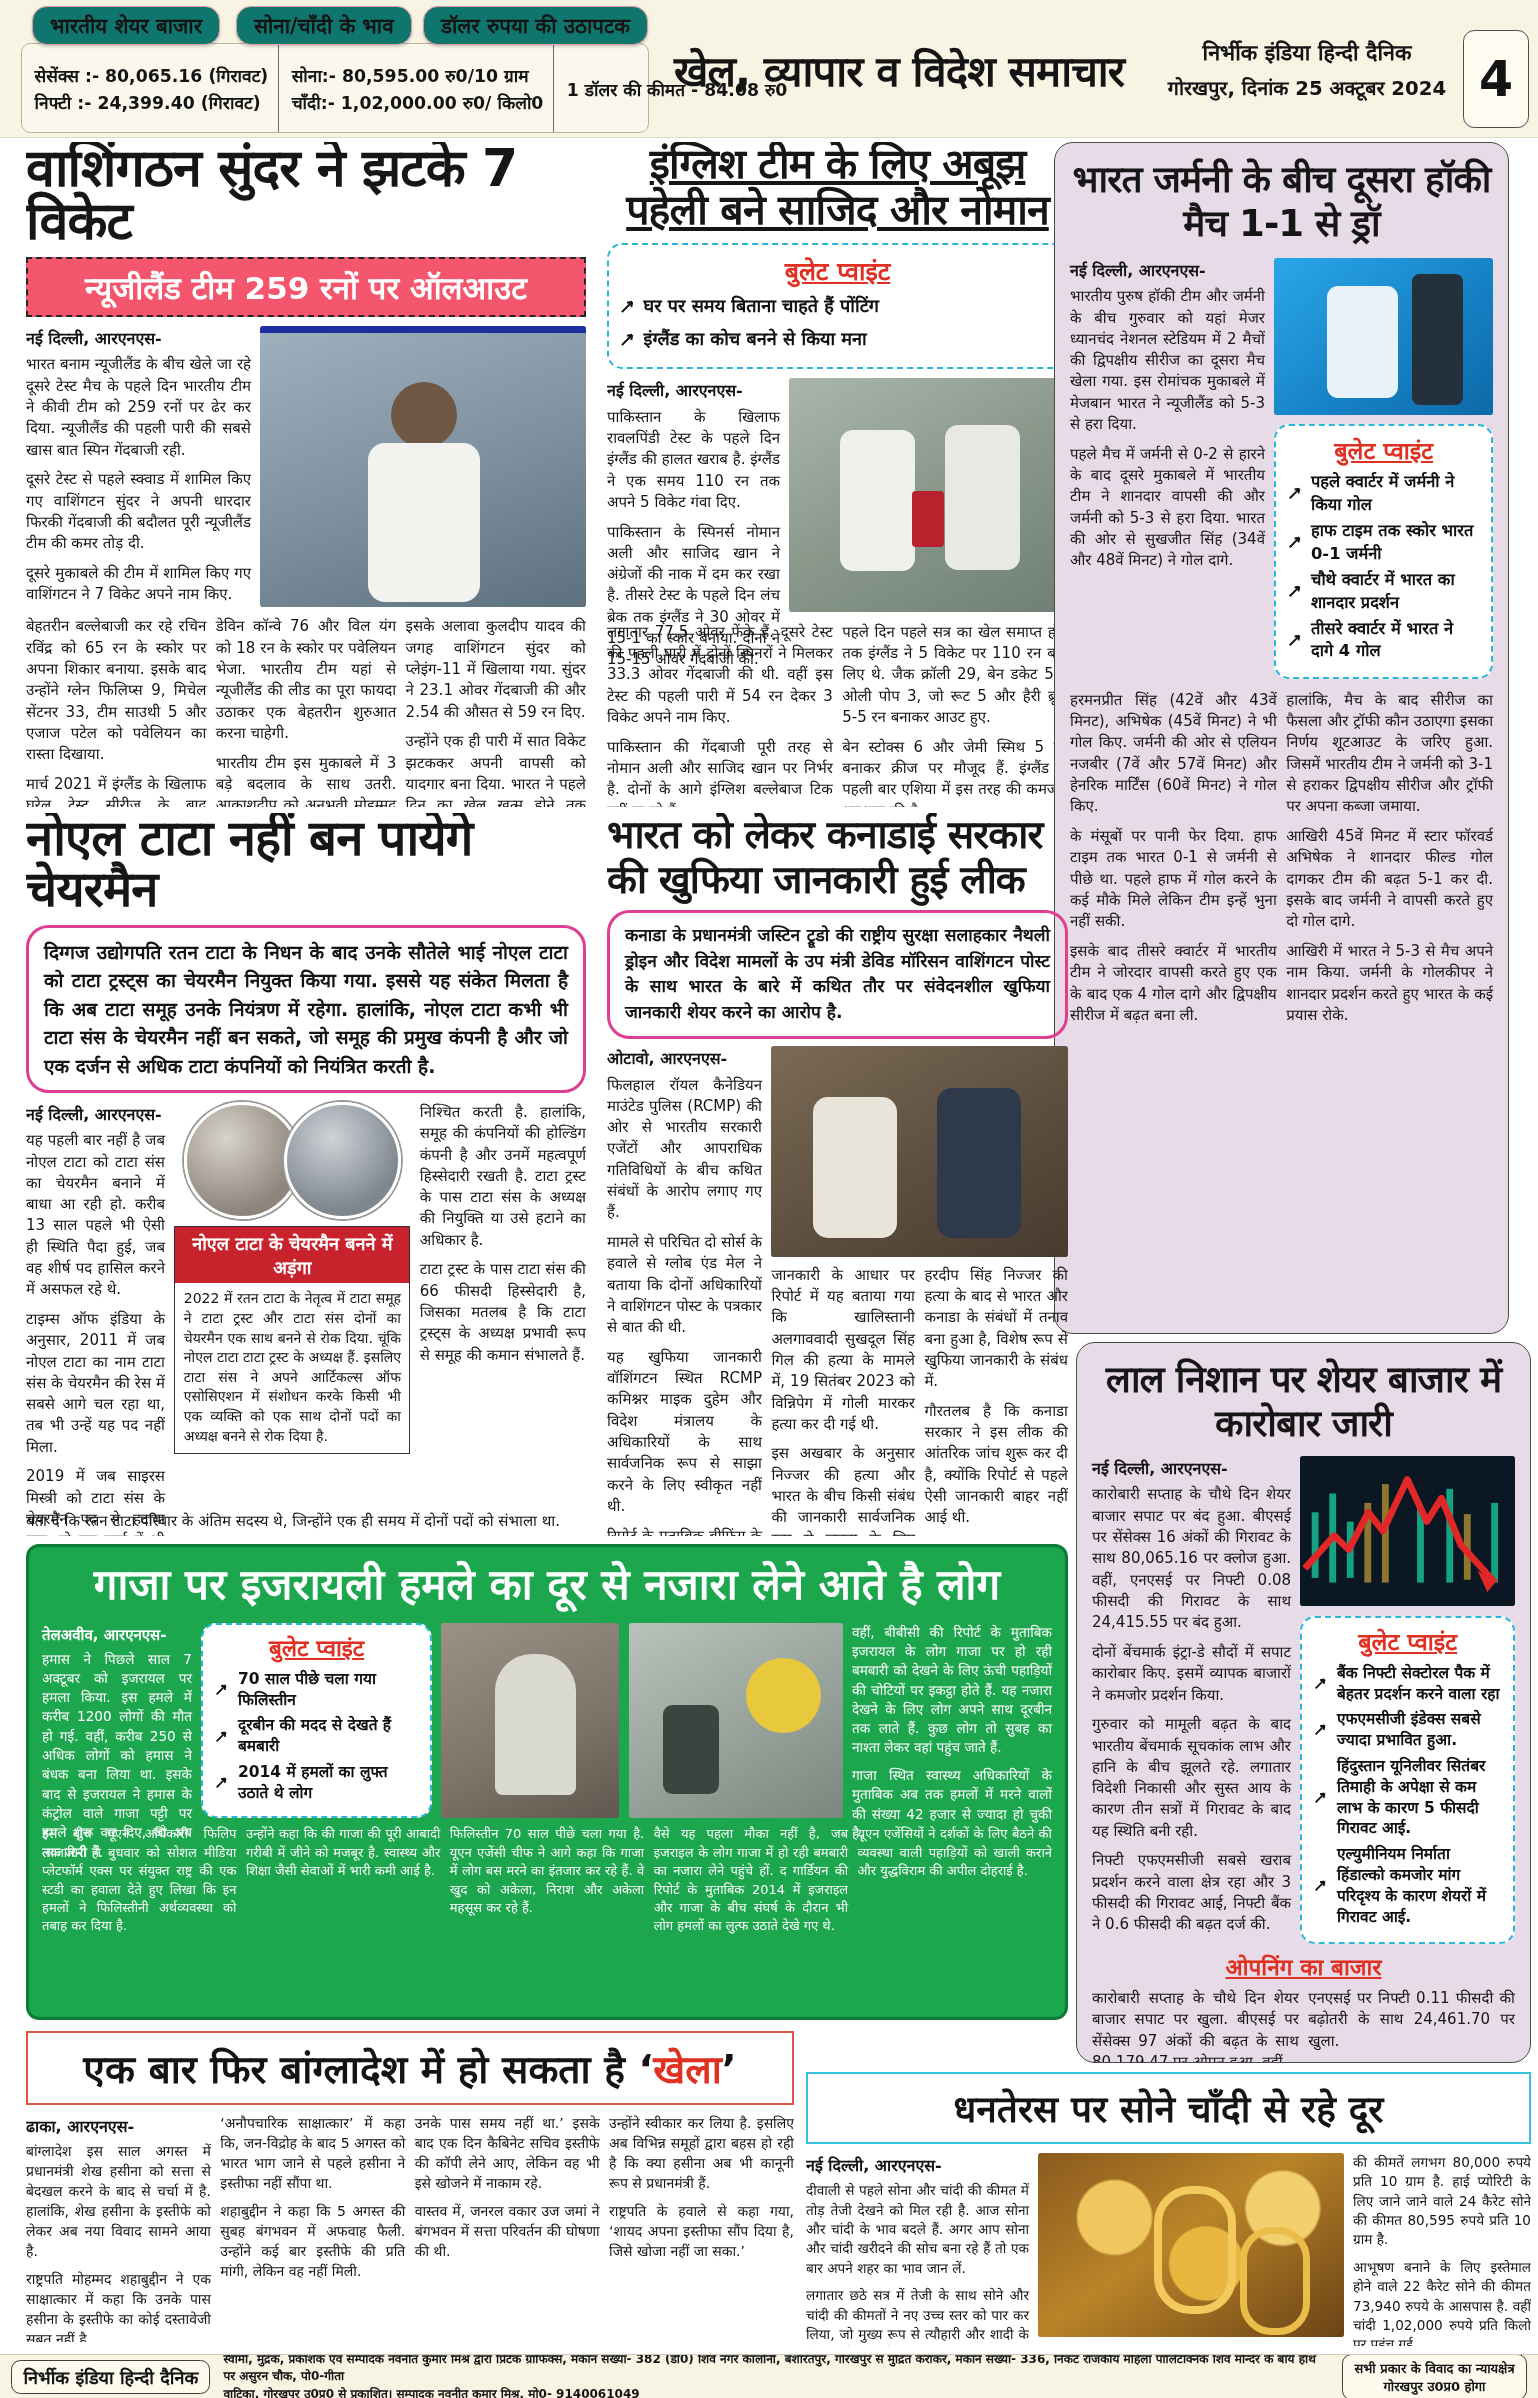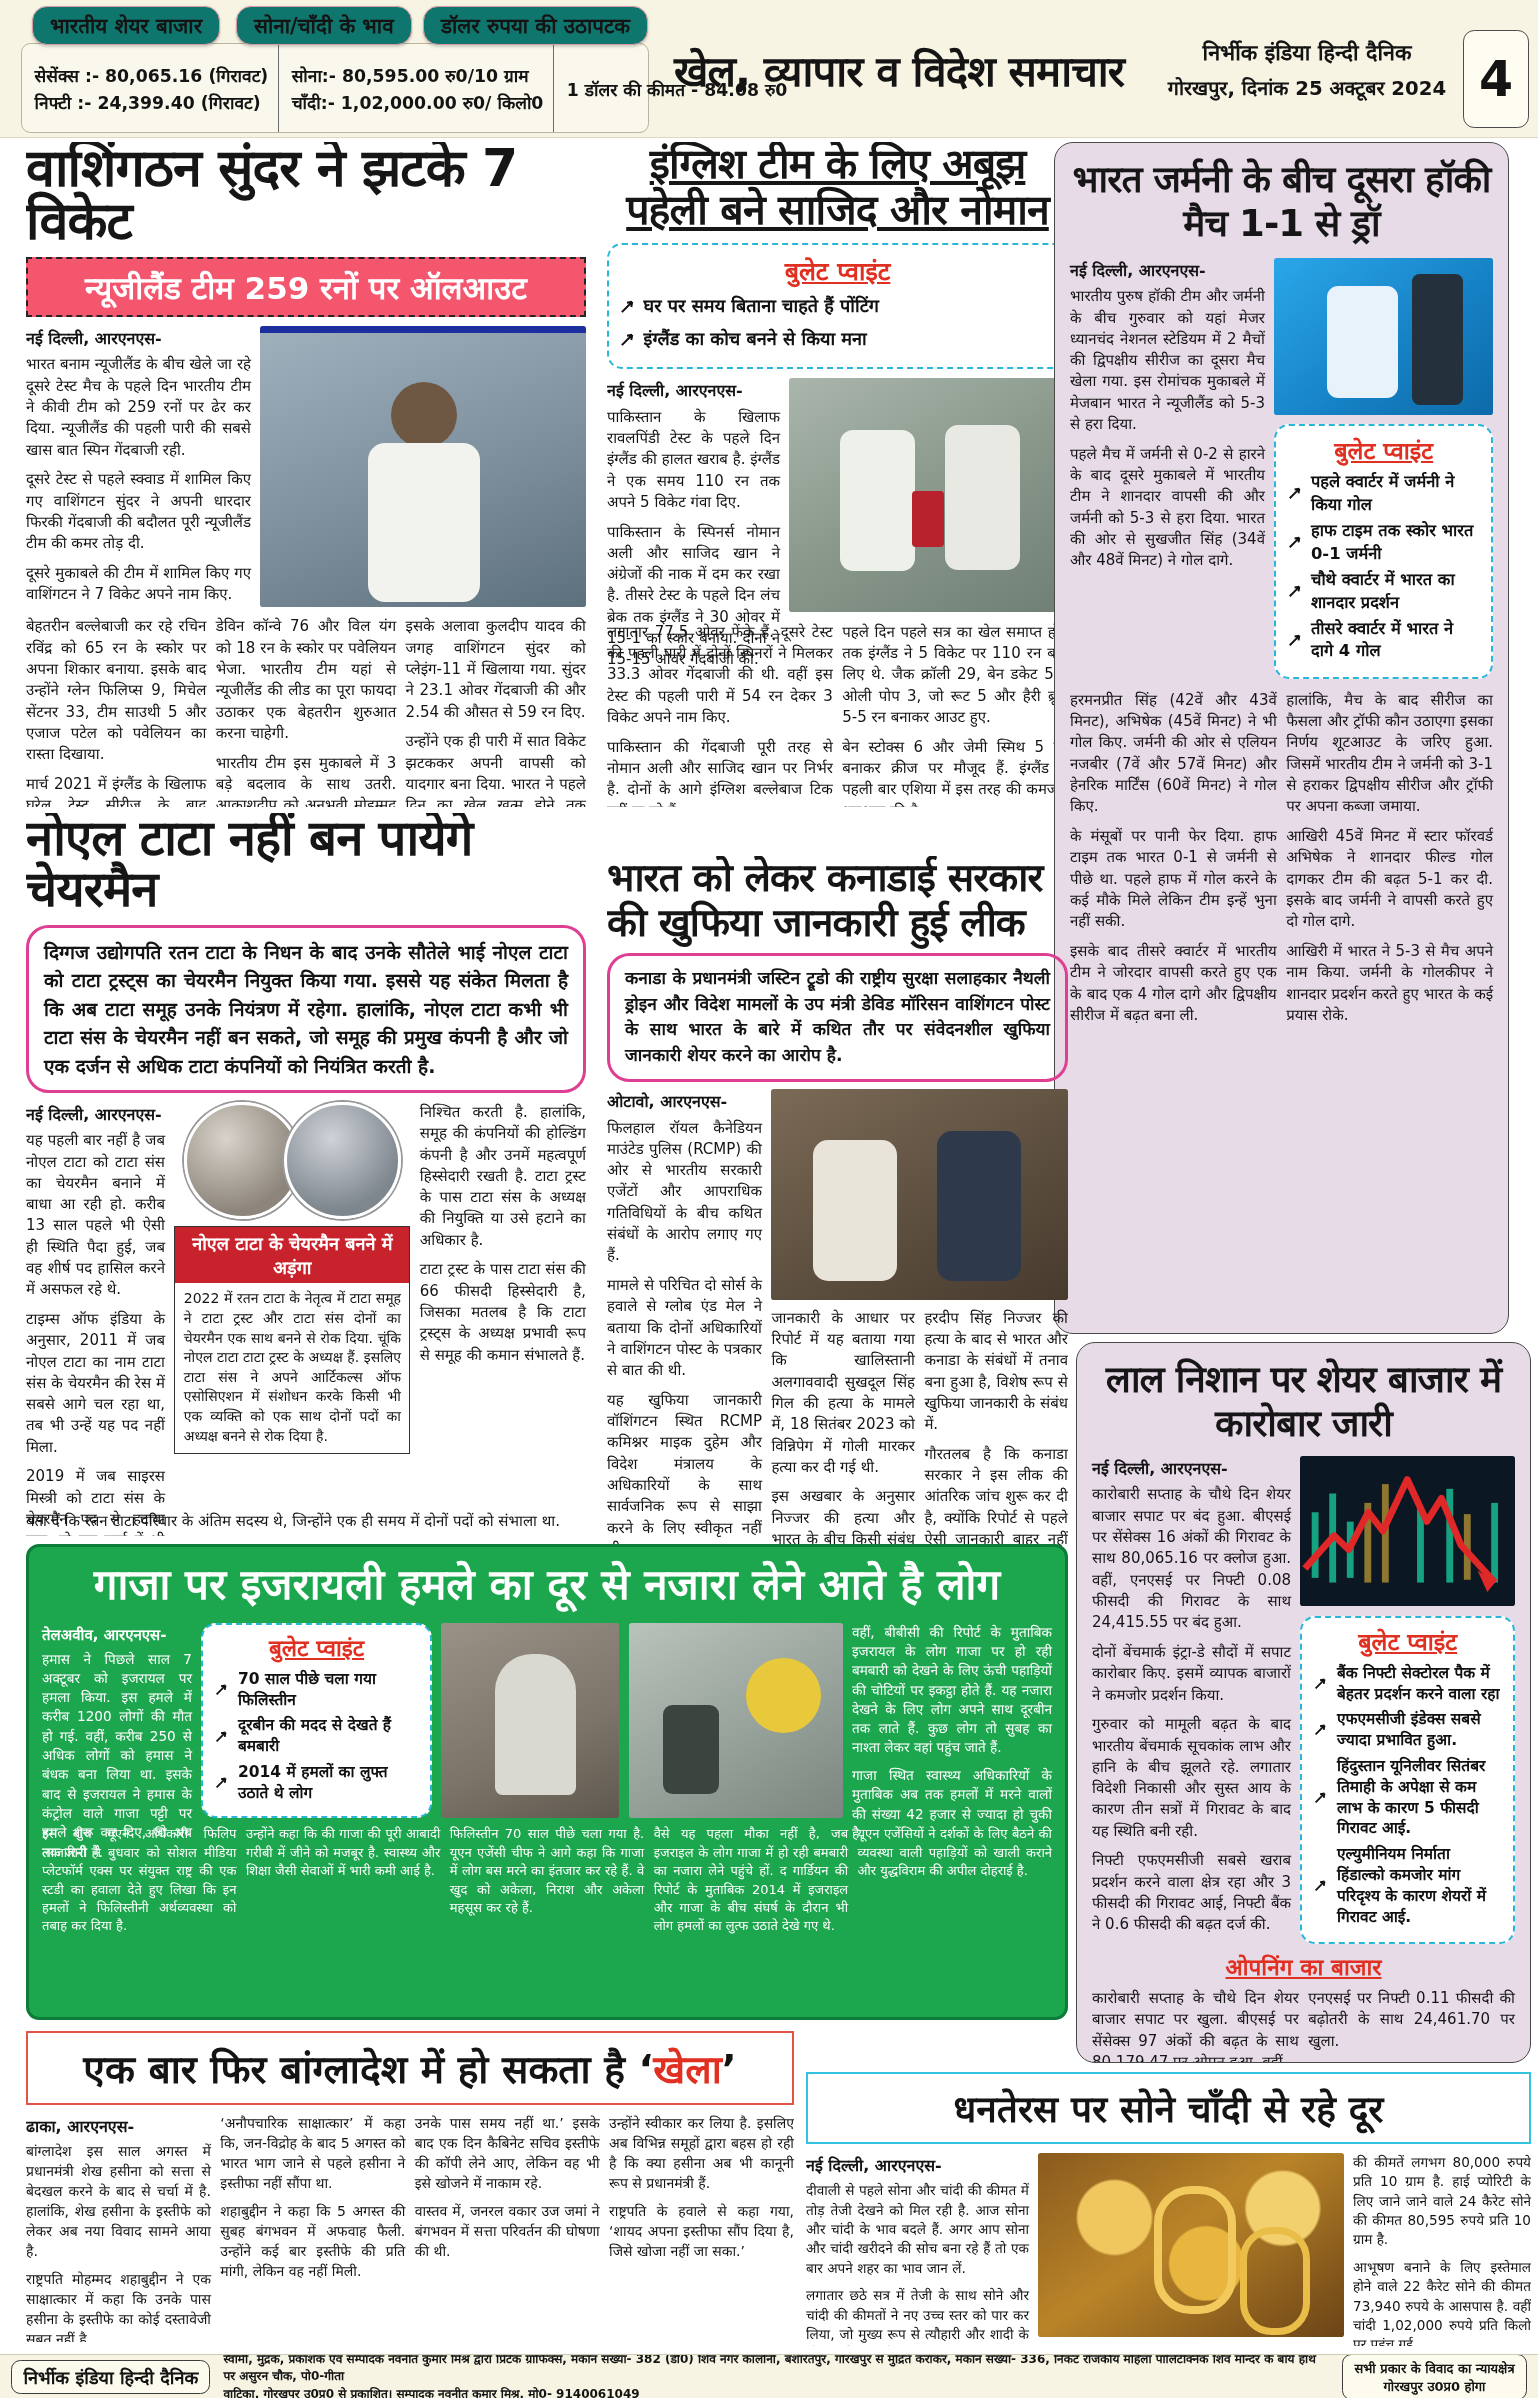--- a/index.html
+++ b/index.html
@@ -234,39 +234,39 @@
       </div>
     </div>
     <div class="col bd">
       <p>निश्चित करती है. हालांकि, समूह की कंपनियों की होल्डिंग कंपनी है और उनमें महत्वपूर्ण हिस्सेदारी रखती है. टाटा ट्रस्ट के पास टाटा संस के अध्यक्ष की नियुक्ति या उसे हटाने का अधिकार है.</p>
       <p>टाटा ट्रस्ट के पास टाटा संस की 66 फीसदी हिस्सेदारी है, जिसका मतलब है कि टाटा ट्रस्ट्स के अध्यक्ष प्रभावी रूप से समूह की कमान संभालते हैं.</p>
     </div>
   </div>
   <div class="bd" style="margin-top:5.6px;">बता दें कि रतन टाटा परिवार के अंतिम सदस्य थे, जिन्होंने एक ही समय में दोनों पदों को संभाला था.</div>
 </div>
 
-<div class="sec" style="left:607px;top:856px;width:461px;height:723px;">
+<div class="sec" style="left:607px;top:813px;width:461px;height:723px;">
   <div class="h1" style="font-size:39px;line-height:1.15;">भारत को लेकर कनाडाई सरकार की खुफिया जानकारी हुई लीक</div>
   <div class="introbox" style="margin:7.5px 0;font-size:17.3px;">कनाडा के प्रधानमंत्री जस्टिन ट्रूडो की राष्ट्रीय सुरक्षा सलाहकार नैथली ड्रोइन और विदेश मामलों के उप मंत्री डेविड मॉरिसन वाशिंगटन पोस्ट के साथ भारत के बारे में कथित तौर पर संवेदनशील खुफिया जानकारी शेयर करने का आरोप है.</div>
   <div class="row" style="height:440px;">
     <div class="col bd" style="flex:0 0 155px;">
       <div class="dl">ओटावो, आरएनएस-</div>
       <p>फिलहाल रॉयल कैनेडियन माउंटेड पुलिस (RCMP) की ओर से भारतीय सरकारी एजेंटों और आपराधिक गतिविधियों के बीच कथित संबंधों के आरोप लगाए गए हैं.</p>
       <p>मामले से परिचित दो सोर्स के हवाले से ग्लोब एंड मेल ने बताया कि दोनों अधिकारियों ने वाशिंगटन पोस्ट के पत्रकार से बात की थी.</p>
       <p>यह खुफिया जानकारी वॉशिंगटन स्थित RCMP कमिश्नर माइक दुहेम और विदेश मंत्रालय के अधिकारियों के साथ सार्वजनिक रूप से साझा करने के लिए स्वीकृत नहीं थी.</p>
       <p>रिपोर्ट के मुताबिक ब्रीफिंग के एक दिन बाद पोस्ट ने कनाडाई अधिकारियों से मिली जानकारी छाप दी थी.</p>
     </div>
     <div class="col">
       <div class="ph" style="height:211px;background:linear-gradient(150deg,#7b6a56 0%,#5d4f3f 55%,#473b2e 100%);">
         <div class="shape" style="left:14%;top:24%;width:84px;height:141px;border-radius:15px;background:#e9e4da;"></div>
         <div class="shape" style="left:56%;top:20%;width:84px;height:150px;border-radius:15px;background:#2e3a4c;"></div>
       </div>
       <div class="row bd" style="margin-top:7.5px;height:206px;">
         <div class="col">
-          <p>जानकारी के आधार पर रिपोर्ट में यह बताया गया कि खालिस्तानी अलगाववादी सुखदूल सिंह गिल की हत्या के मामले में, 18 सितंबर 2023 को विन्निपेग में गोली मारकर हत्या कर दी गई थी.</p>
+          <p>जानकारी के आधार पर रिपोर्ट में यह बताया गया कि खालिस्तानी अलगाववादी सुखदूल सिंह गिल की हत्या के मामले में, 19 सितंबर 2023 को विन्निपेग में गोली मारकर हत्या कर दी गई थी.</p>
           <p>इस अखबार के अनुसार निज्जर की हत्या और भारत के बीच किसी संबंध की जानकारी सार्वजनिक रूप से जनता के लिए उपलब्ध नहीं थी.</p>
         </div>
         <div class="col">
           <p>हरदीप सिंह निज्जर की हत्या के बाद से भारत और कनाडा के संबंधों में तनाव बना हुआ है, विशेष रूप से खुफिया जानकारी के संबंध में.</p>
           <p>गौरतलब है कि कनाडा सरकार ने इस लीक की आंतरिक जांच शुरू कर दी है, क्योंकि रिपोर्ट से पहले ऐसी जानकारी बाहर नहीं आई थी.</p>
         </div>
       </div>
     </div>
   </div>
 </div>

